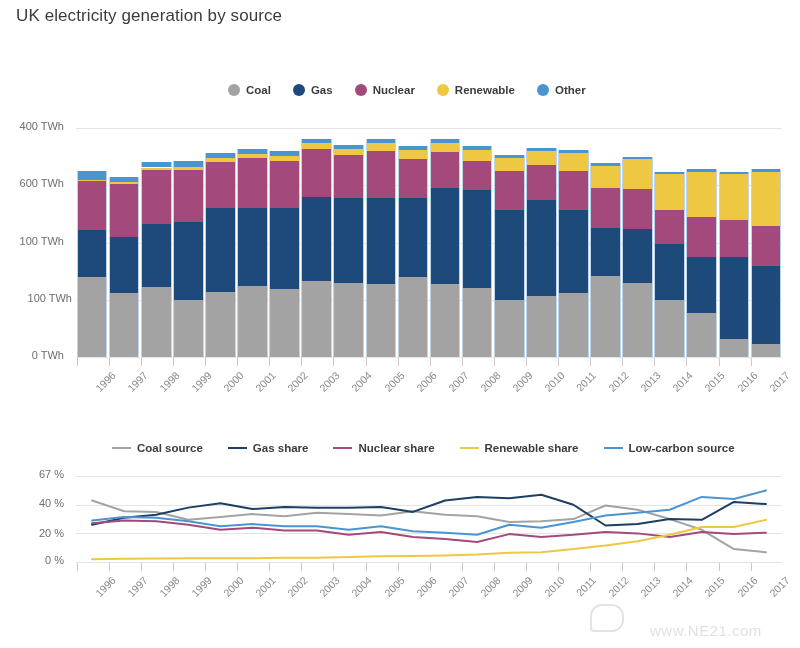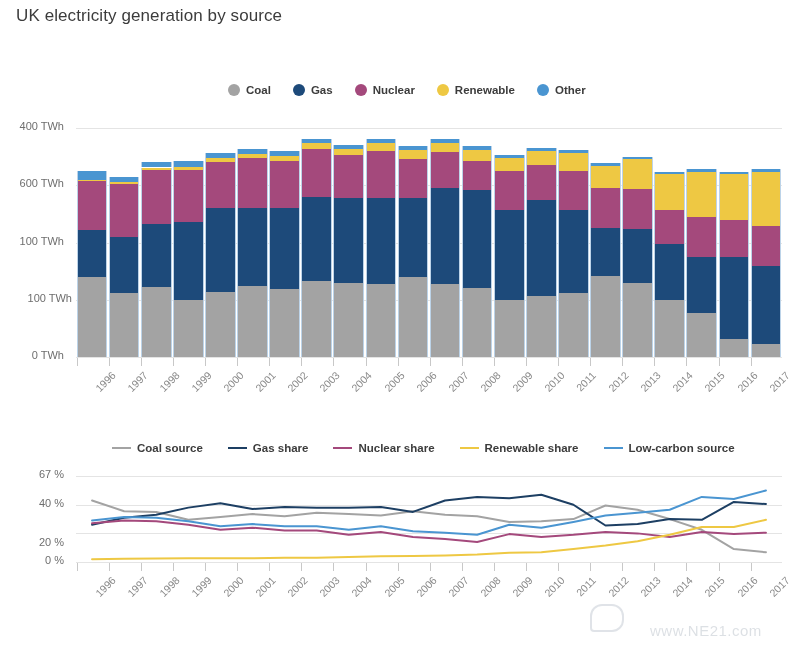--- a/index.html
+++ b/index.html
@@ -352,21 +352,21 @@
     <div class="legend-item">
       <span class="legend-swatch-line" style="background: rgb(74, 149, 209);"></span>
       <span class="legend-label">Low-carbon source</span>
     </div>
   </div>
 
 <div class="chart" id="chart-lines">
     <div class="gridline" style="left: 76px; width: 706px; top: 107px; background: rgb(228, 228, 228);"></div>
     <div class="axis-label" style="top: 99px; left: 0px; width: 64px;">0 %</div>
     <div class="gridline" style="left: 76px; width: 706px; top: 78.3846px; background: rgb(228, 228, 228);"></div>
-    <div class="axis-label" style="top: 81px; left: 0px; width: 64px;">20 %</div>
+    <div class="axis-label" style="top: 72px; left: 0px; width: 64px;">20 %</div>
     <div class="gridline" style="left: 76px; width: 706px; top: 49.7692px; background: rgb(228, 228, 228);"></div>
     <div class="axis-label" style="top: 41.7692px; left: 0px; width: 64px;">40 %</div>
     <div class="gridline" style="left: 76px; width: 706px; top: 21.1538px; background: rgb(228, 228, 228);"></div>
     <div class="axis-label" style="top: 13.1538px; left: 0px; width: 64px;">67 %</div>
     <svg width="800" height="150" style="position: absolute; left: 0px; top: 0px;">
       <polyline points="92.04545454545455,45.48 124.13636363636364,56.21 156.22727272727275,56.92 188.3181818181818,64.79 220.40909090909093,61.93 252.5,59.07 284.5909090909091,61.22 316.6818181818182,57.64 348.7727272727273,59.07 380.86363636363643,60.50 412.9545454545455,56.21 445.04545454545456,59.78 477.1363636363637,61.22 509.2272727272728,66.94 541.3181818181818,66.22 573.4090909090909,64.08 605.5,50.48 637.5909090909091,54.78 669.6818181818182,64.08 701.7727272727273,74.81 733.8636363636364,94.12 765.9545454545455,97.27" fill="none" stroke="#a3a3a3" stroke-width="2" stroke-linejoin="round" stroke-linecap="round"></polyline>
       <polyline points="92.04545454545455,69.80 124.13636363636364,62.65 156.22727272727275,59.78 188.3181818181818,52.63 220.40909090909093,48.34 252.5,54.06 284.5909090909091,51.92 316.6818181818182,52.63 348.7727272727273,52.63 380.86363636363643,51.92 412.9545454545455,56.92 445.04545454545456,45.48 477.1363636363637,41.90 509.2272727272728,43.33 541.3181818181818,39.75 573.4090909090909,49.77 605.5,70.52 637.5909090909091,69.08 669.6818181818182,64.08 701.7727272727273,64.79 733.8636363636364,46.91 765.9545454545455,49.05" fill="none" stroke="#1d3f63" stroke-width="2" stroke-linejoin="round" stroke-linecap="round"></polyline>
       <polyline points="92.04545454545455,68.37 124.13636363636364,65.51 156.22727272727275,66.22 188.3181818181818,69.80 220.40909090909093,74.81 252.5,72.66 284.5909090909091,75.52 316.6818181818182,75.52 348.7727272727273,79.82 380.86363636363643,76.95 412.9545454545455,81.96 445.04545454545456,84.11 477.1363636363637,86.97 509.2272727272728,79.10 541.3181818181818,81.96 573.4090909090909,79.82 605.5,76.95 637.5909090909091,78.38 669.6818181818182,81.96 701.7727272727273,76.95 733.8636363636364,79.10 765.9545454545455,77.67" fill="none" stroke="#a4497c" stroke-width="2" stroke-linejoin="round" stroke-linecap="round"></polyline>
       <polyline points="92.04545454545455,104.14 124.13636363636364,103.71 156.22727272727275,103.42 188.3181818181818,103.28 220.40909090909093,103.14 252.5,103.28 284.5909090909091,102.71 316.6818181818182,102.71 348.7727272727273,101.99 380.86363636363643,101.28 412.9545454545455,100.99 445.04545454545456,100.56 477.1363636363637,99.56 509.2272727272728,97.70 541.3181818181818,97.27 573.4090909090909,94.12 605.5,90.55 637.5909090909091,86.25 669.6818181818182,79.82 701.7727272727273,71.95 733.8636363636364,71.95 765.9545454545455,64.79" fill="none" stroke="#eec843" stroke-width="2" stroke-linejoin="round" stroke-linecap="round"></polyline>
       <polyline points="92.04545454545455,65.51 124.13636363636364,61.93 156.22727272727275,62.65 188.3181818181818,66.22 220.40909090909093,71.23 252.5,69.08 284.5909090909091,71.23 316.6818181818182,71.23 348.7727272727273,74.81 380.86363636363643,71.23 412.9545454545455,76.24 445.04545454545456,77.67 477.1363636363637,79.82 509.2272727272728,69.80 541.3181818181818,72.66 573.4090909090909,66.94 605.5,60.50 637.5909090909091,57.64 669.6818181818182,54.78 701.7727272727273,41.90 733.8636363636364,44.05 765.9545454545455,35.46" fill="none" stroke="#4a95d1" stroke-width="2" stroke-linejoin="round" stroke-linecap="round"></polyline>

